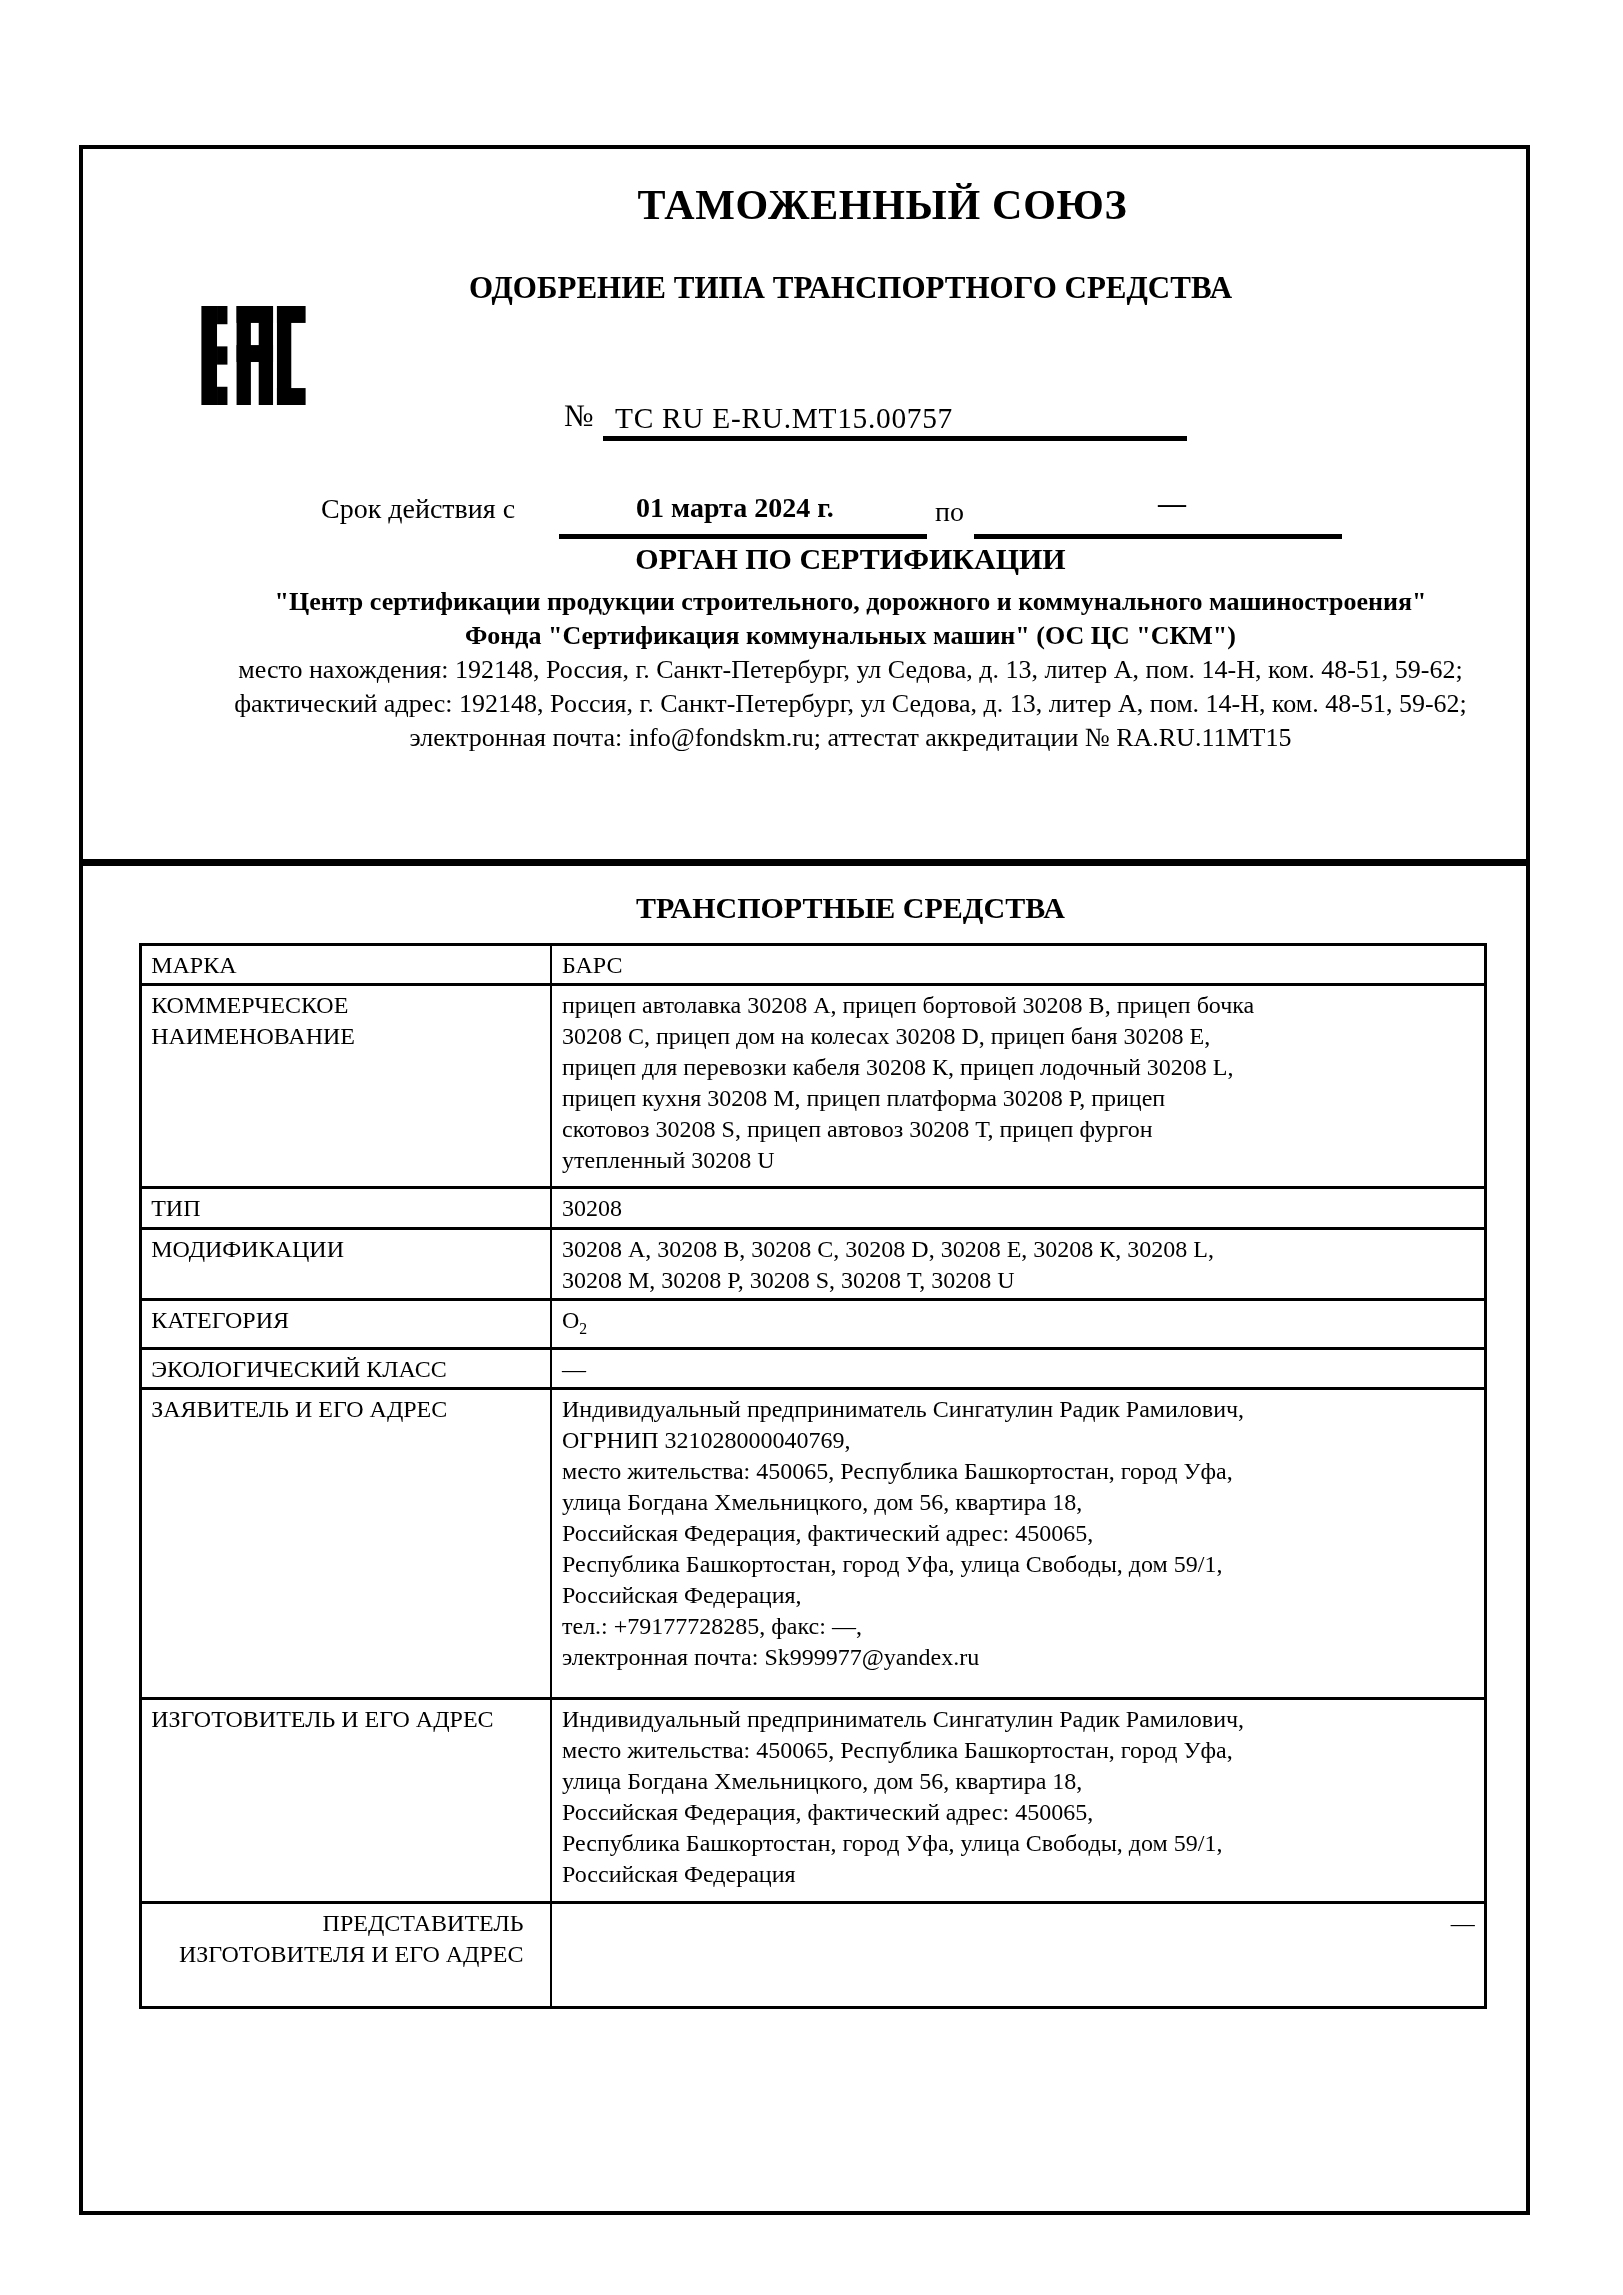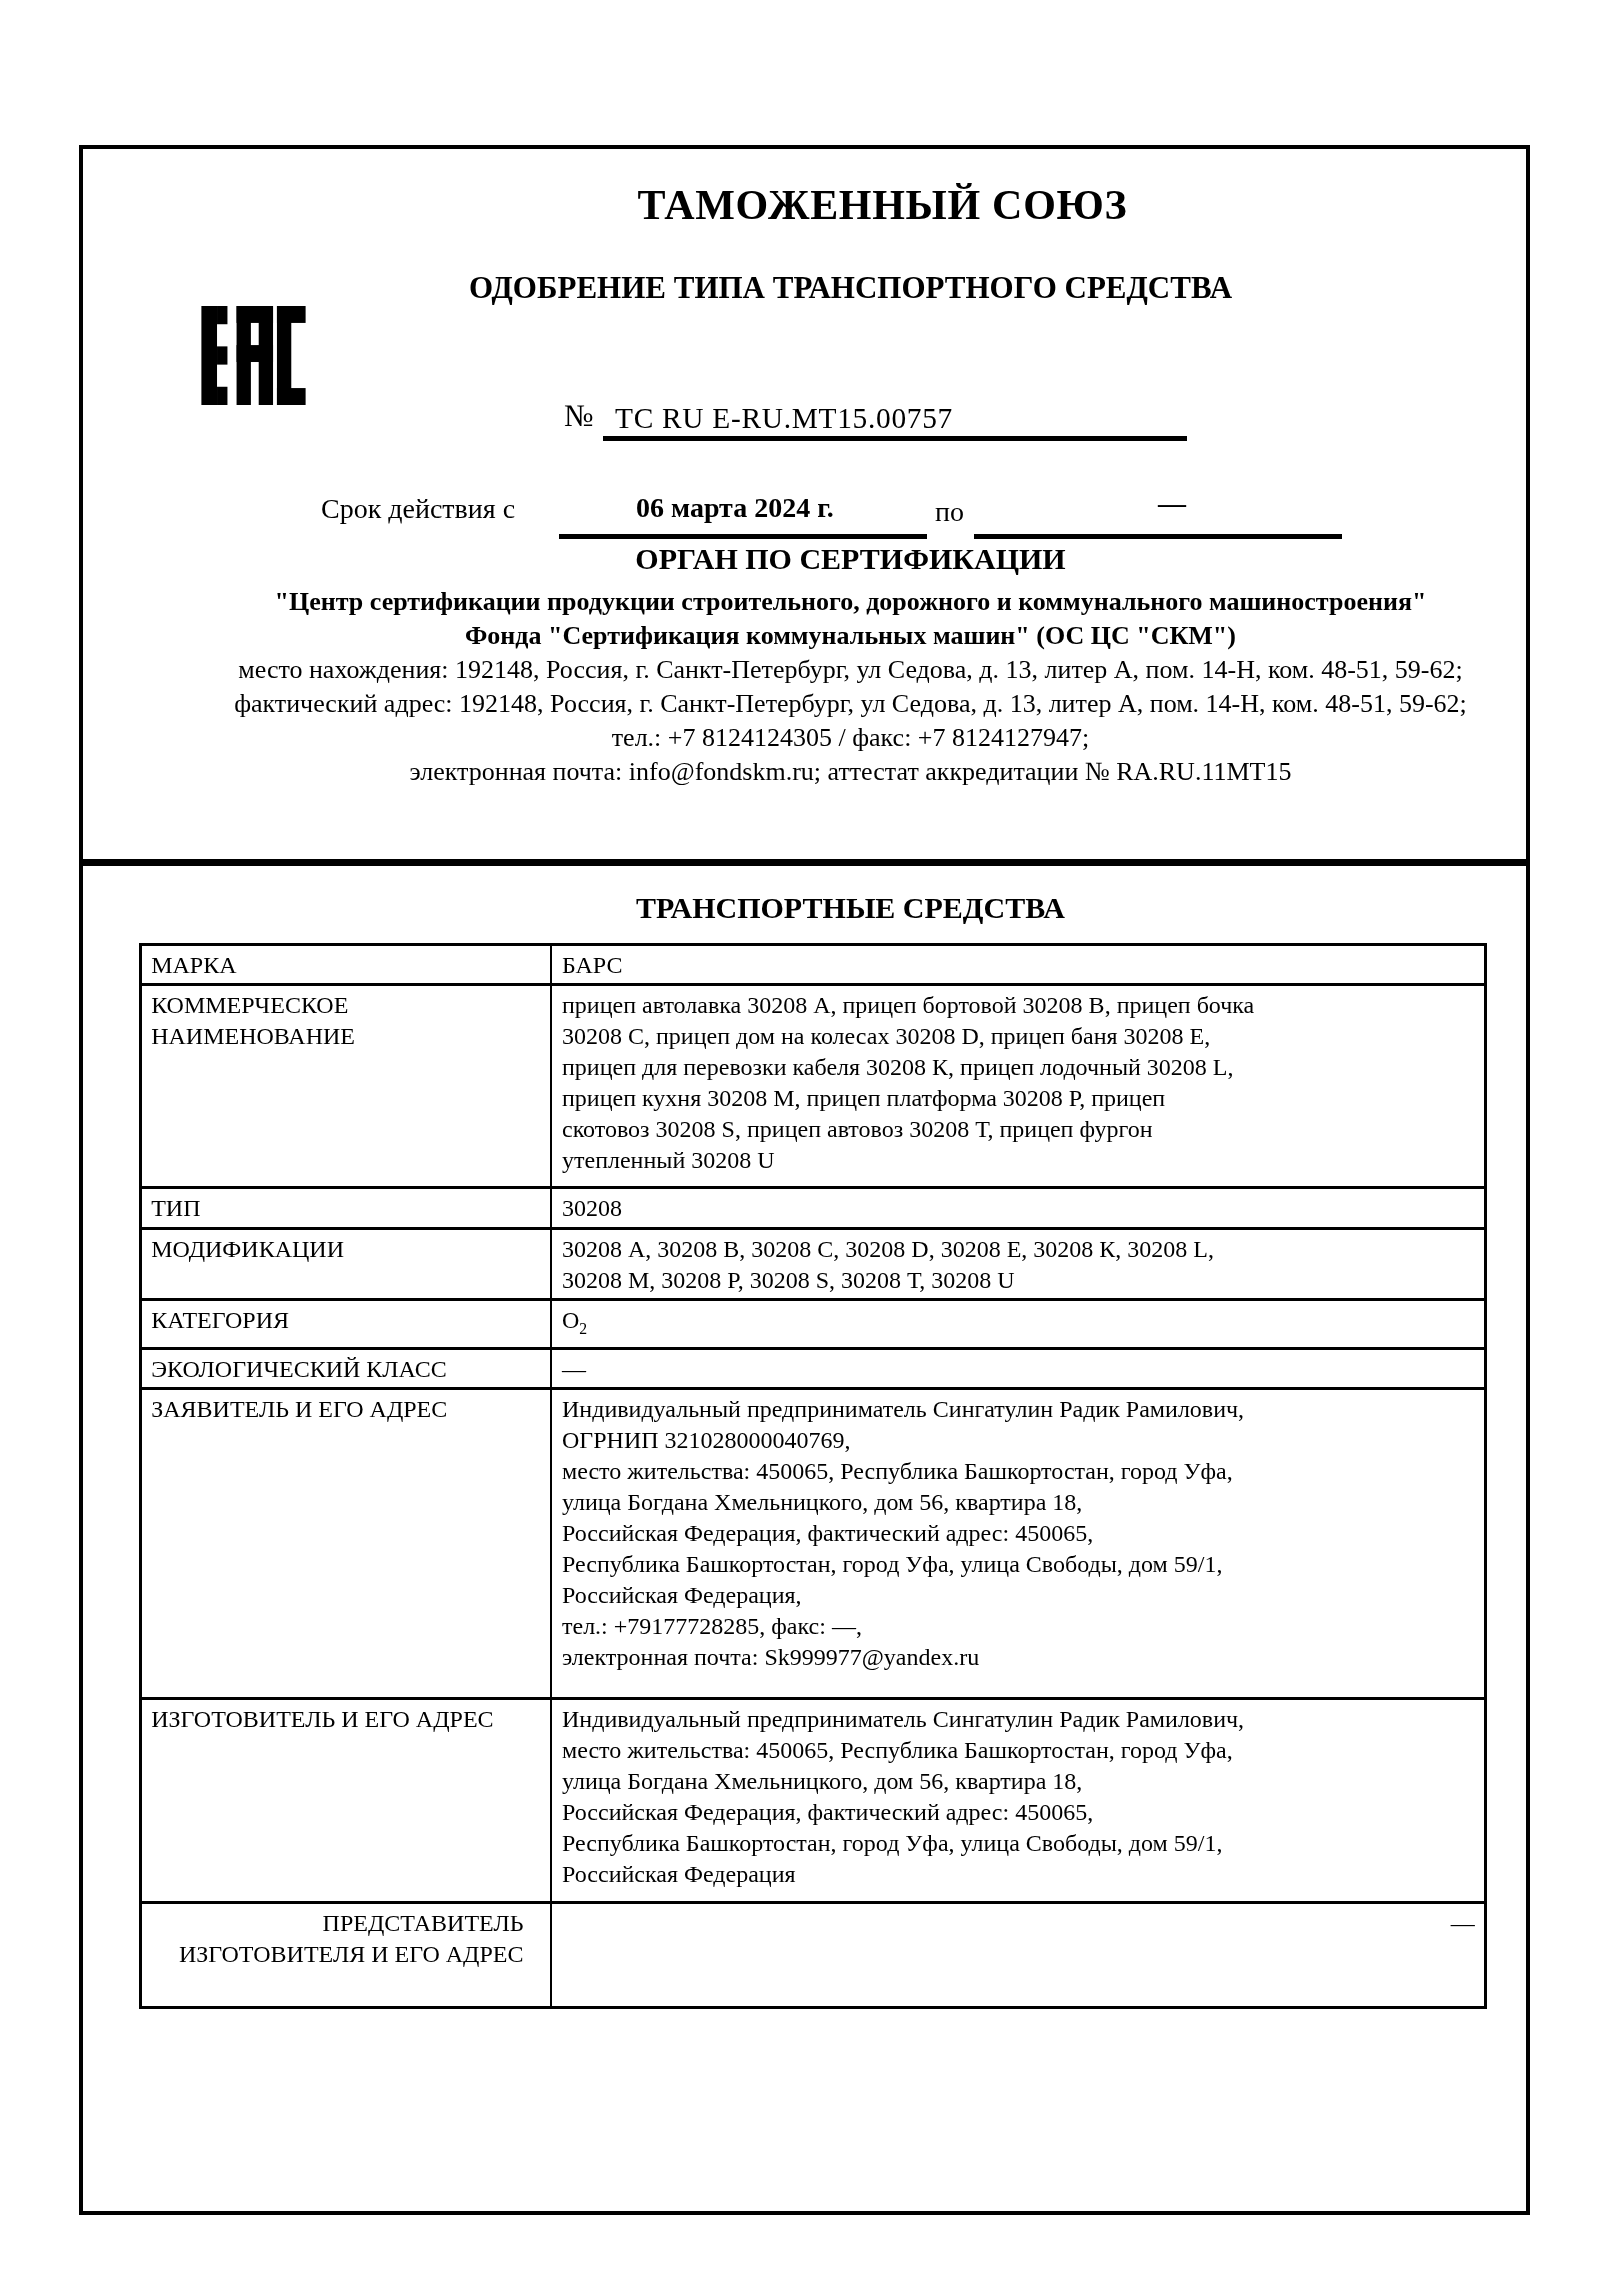--- a/index.html
+++ b/index.html
@@ -214,33 +214,32 @@
       <rect x="116" y="0" width="44" height="26"></rect>
       <rect x="116" y="126" width="44" height="26"></rect>
     </g>
   </svg>
 
   <span class="num-label">№</span>
   <span class="num-value">ТС RU Е-RU.МТ15.00757</span>
   <div class="num-underline"></div>
 
   <span class="validity-prefix">Срок действия с</span>
-  <span class="validity-from">06 марта 2024 г.</span>
+  <span class="validity-from">01 марта 2024 г.</span>
   <div class="validity-underline-from"></div>
   <span class="validity-to-label">по</span>
   <span class="validity-to-value">—</span>
   <div class="validity-underline-to"></div>
 
   <div class="centered-block org-block">
     <div class="org-heading">ОРГАН ПО СЕРТИФИКАЦИИ</div>
     <div class="org-line bold">"Центр сертификации продукции строительного, дорожного и коммунального машиностроения"</div>
     <div class="org-line bold">Фонда "Сертификация коммунальных машин" (ОС ЦС "СКМ")</div>
     <div class="org-line">место нахождения: 192148, Россия, г. Санкт-Петербург, ул Седова, д. 13, литер А, пом. 14-Н, ком. 48-51, 59-62;</div>
     <div class="org-line">фактический адрес: 192148, Россия, г. Санкт-Петербург, ул Седова, д. 13, литер А, пом. 14-Н, ком. 48-51, 59-62;</div>
-    <div class="org-line">тел.: +7 8124124305 / факс: +7 8124127947;</div>
     <div class="org-line">электронная почта: info@fondskm.ru; аттестат аккредитации № RA.RU.11MT15</div>
   </div>
 
   <div class="centered-block vehicles-heading">ТРАНСПОРТНЫЕ СРЕДСТВА</div>
 
   <table class="vehicles">
     <colgroup>
         <col class="c-label">
         <col class="c-value">
       </colgroup>

